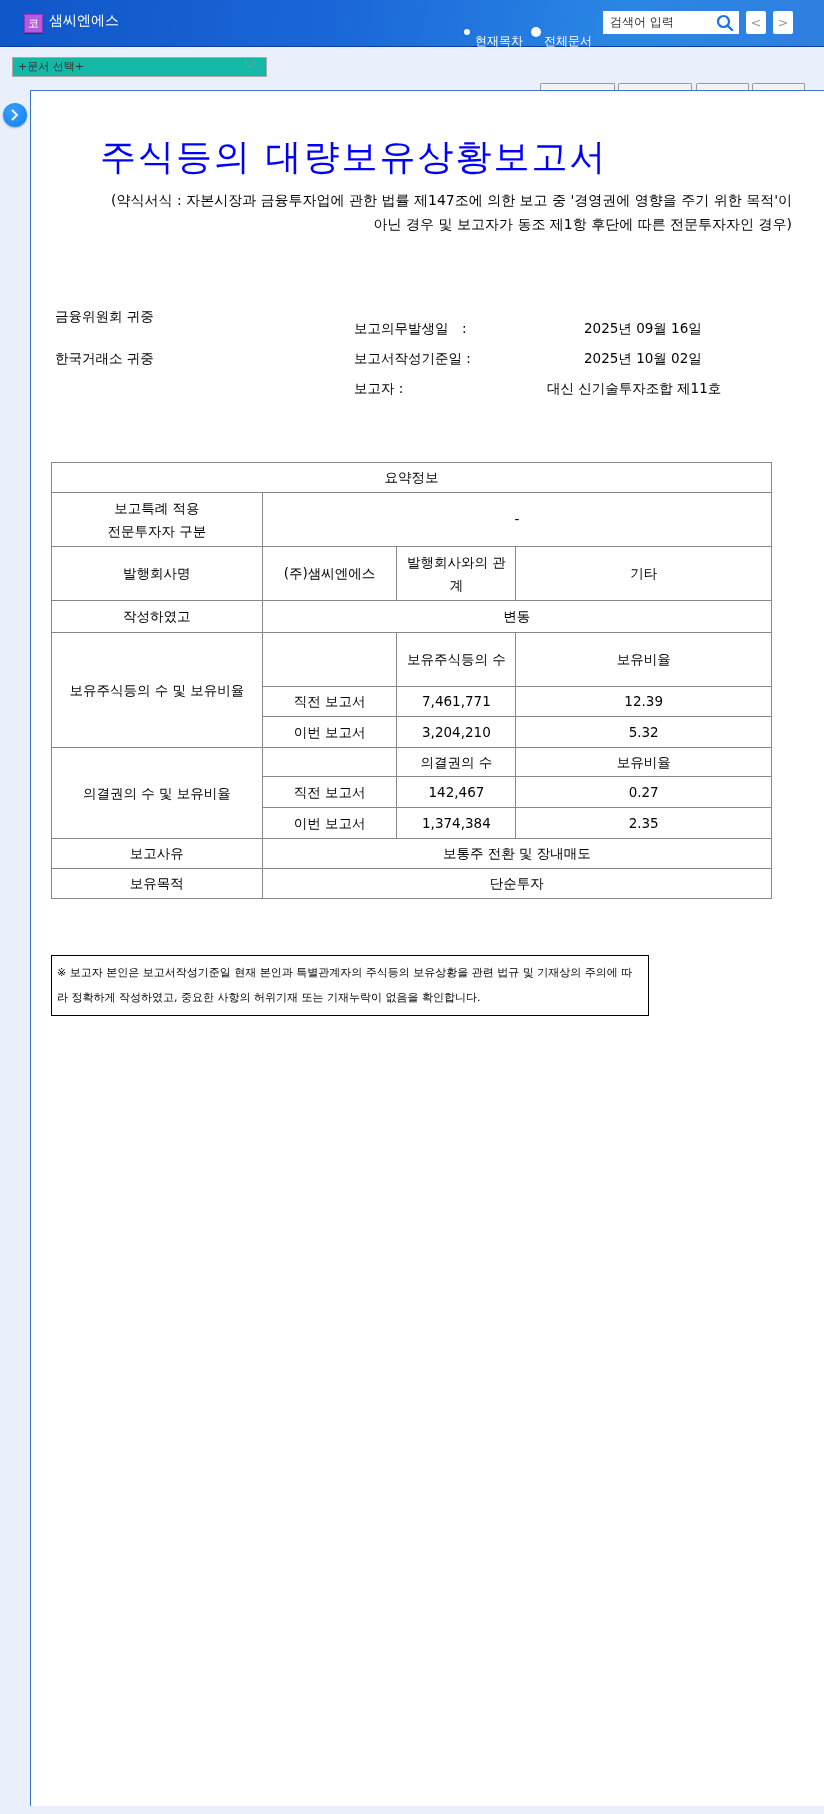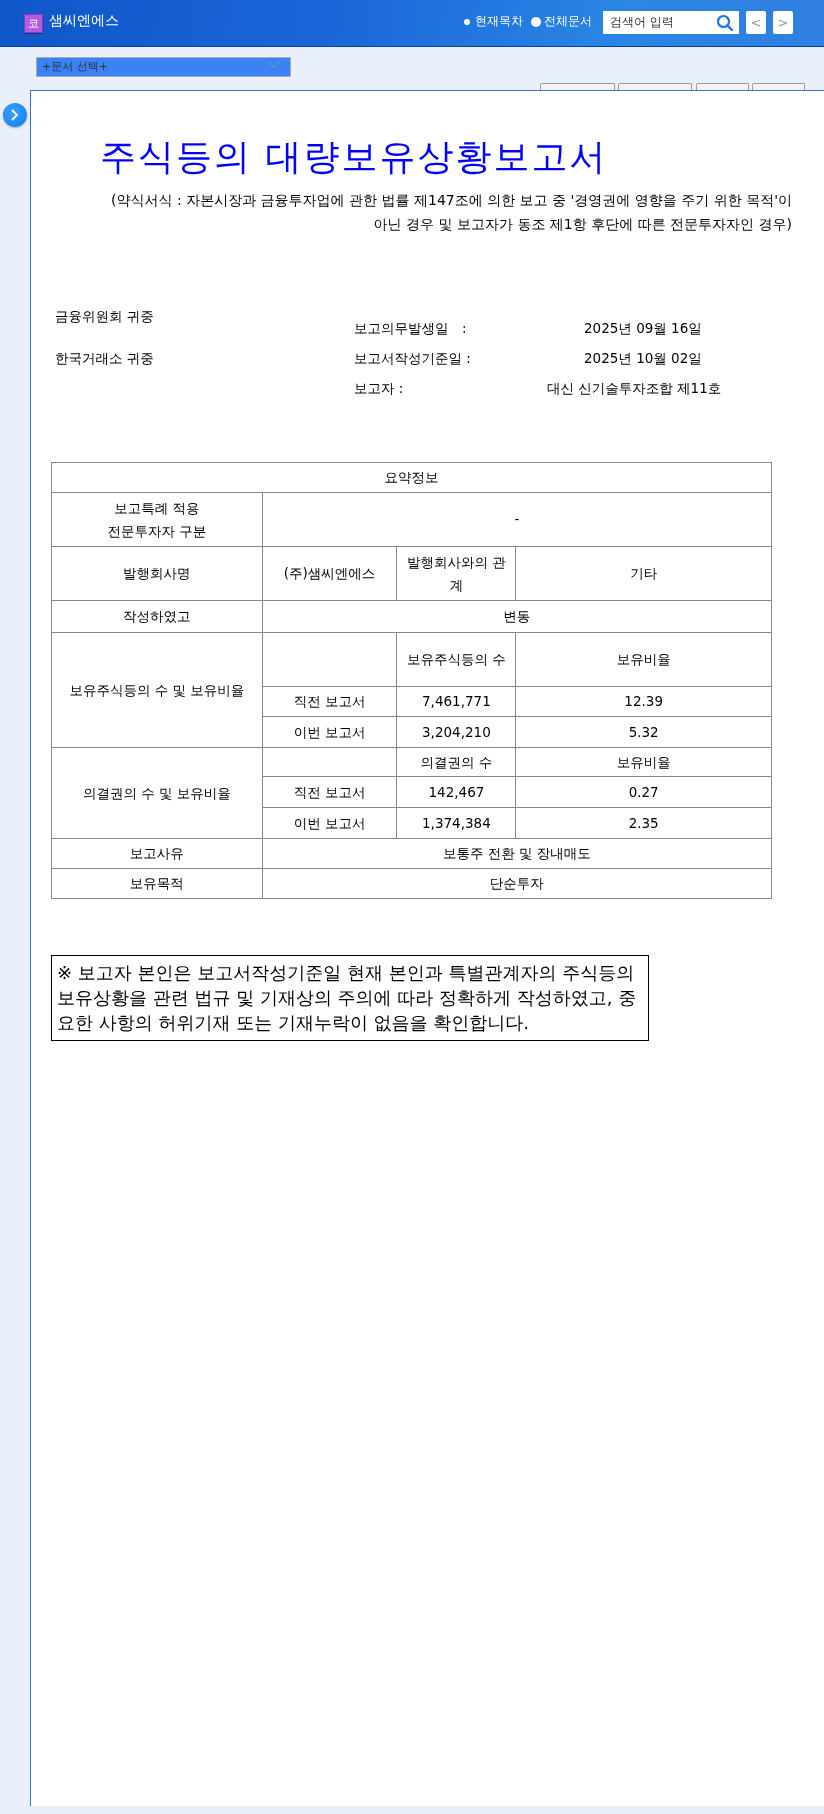--- a/index.html
+++ b/index.html
@@ -17,36 +17,36 @@
   .logo-box {
     position:absolute; left:24px; top:14px; width:17px; height:17px;
     background:#b45be0; border:1px solid #8a3dbb; color:#fff;
     font-size:11px; line-height:17px; text-align:center; box-shadow:0 1px 1px rgba(0,0,0,.3);
   }
   .company-name { position:absolute; left:49px; top:12px; color:#fff; font-size:14px; }
   .radio-group { position:absolute; left:462px; top:13px; display:flex; align-items:center; color:#fff; font-size:12px; }
   .radio { width:10px; height:10px; border-radius:50%; background:#fff; display:inline-block; margin-right:3px; box-sizing:border-box; }
   .radio.checked { border:3px solid #fff; background:#1565d8; box-shadow:0 0 0 0 #fff; }
   .radio.checked{ background:#fff; border:2px solid #1a73e8; }
-  .radio-label { margin-right:8px; }
+  .radio-label { margin-right:8px;margin-top:20px; }
   .search-box {
     position:absolute; left:603px; top:11px; width:136px; height:23px; background:#fff; border-radius:0;
   }
   .search-input {
     position:absolute; left:7px; top:2px; width:100px; height:18px; border:none; outline:none;
     font-size:12px; color:#333; background:transparent; font-family:"DejaVu Sans", sans-serif; padding:0;
   }
   .search-input::placeholder{ color:#333; }
   .search-icon { position:absolute; right:5px; top:3px; width:18px; height:18px; }
   .nav-btn {
     position:absolute; top:11px; width:20px; height:23px; background:#fff; border-radius:2px;
     color:#999; font-size:13px; line-height:23px; text-align:center;
   }
   .doc-select {
-    position:absolute; left:36px; top:57px; width:248px; height:18px; background:#3b82f6;
+    position:absolute; left:12px; top:57px; width:248px; height:18px; background:#14b8a6;
     border:1px solid #aaa; font-size:11px; line-height:18px; color:#333; padding-left:5px; box-sizing:content-box;
   }
   .doc-select .chev { position:absolute; right:10px; top:3px; width:12px; height:8px; }
   .tb-btn {
     position:absolute; top:83px; height:10px; background:#f3f3f3; border:1px solid #999; border-bottom:none; border-radius:2px 2px 0 0;
   }
   .side-toggle {
     position:absolute; left:3px; top:103px; width:24px; height:24px; border-radius:50%;
     background:radial-gradient(circle at 40% 35%,#39a0ff,#0f7df0); box-shadow:0 1px 2px rgba(0,0,0,.3);
   }
@@ -63,21 +63,21 @@
     position:absolute; left:52px; top:188px; width:740px; text-align:right; font-size:14px; line-height:24px; color:#000;
   }
   .info { position:absolute; font-size:13.5px; }
   table.summary {
     position:absolute; left:51px; top:462px; width:721px; border-collapse:collapse; font-size:13.5px;
   }
   table.summary td { border:1px solid #888; text-align:center; vertical-align:middle; padding:0 4px; line-height:23px; }
   table.summary { border:1.5px solid #000; }
   .note {
     position:absolute; left:51px; top:955px; width:598px; border:1.5px solid #000; padding:4px 5px 5px 5px;
-    font-size:18px; line-height:25px; box-sizing:border-box;
+    font-size:11px; line-height:25px; box-sizing:border-box;
   }
 </style>
 </head>
 <body>
 
 <div class="header">
   <div class="logo-box">코</div>
   <div class="company-name">샘씨엔에스</div>
 
   <div class="radio-group">

